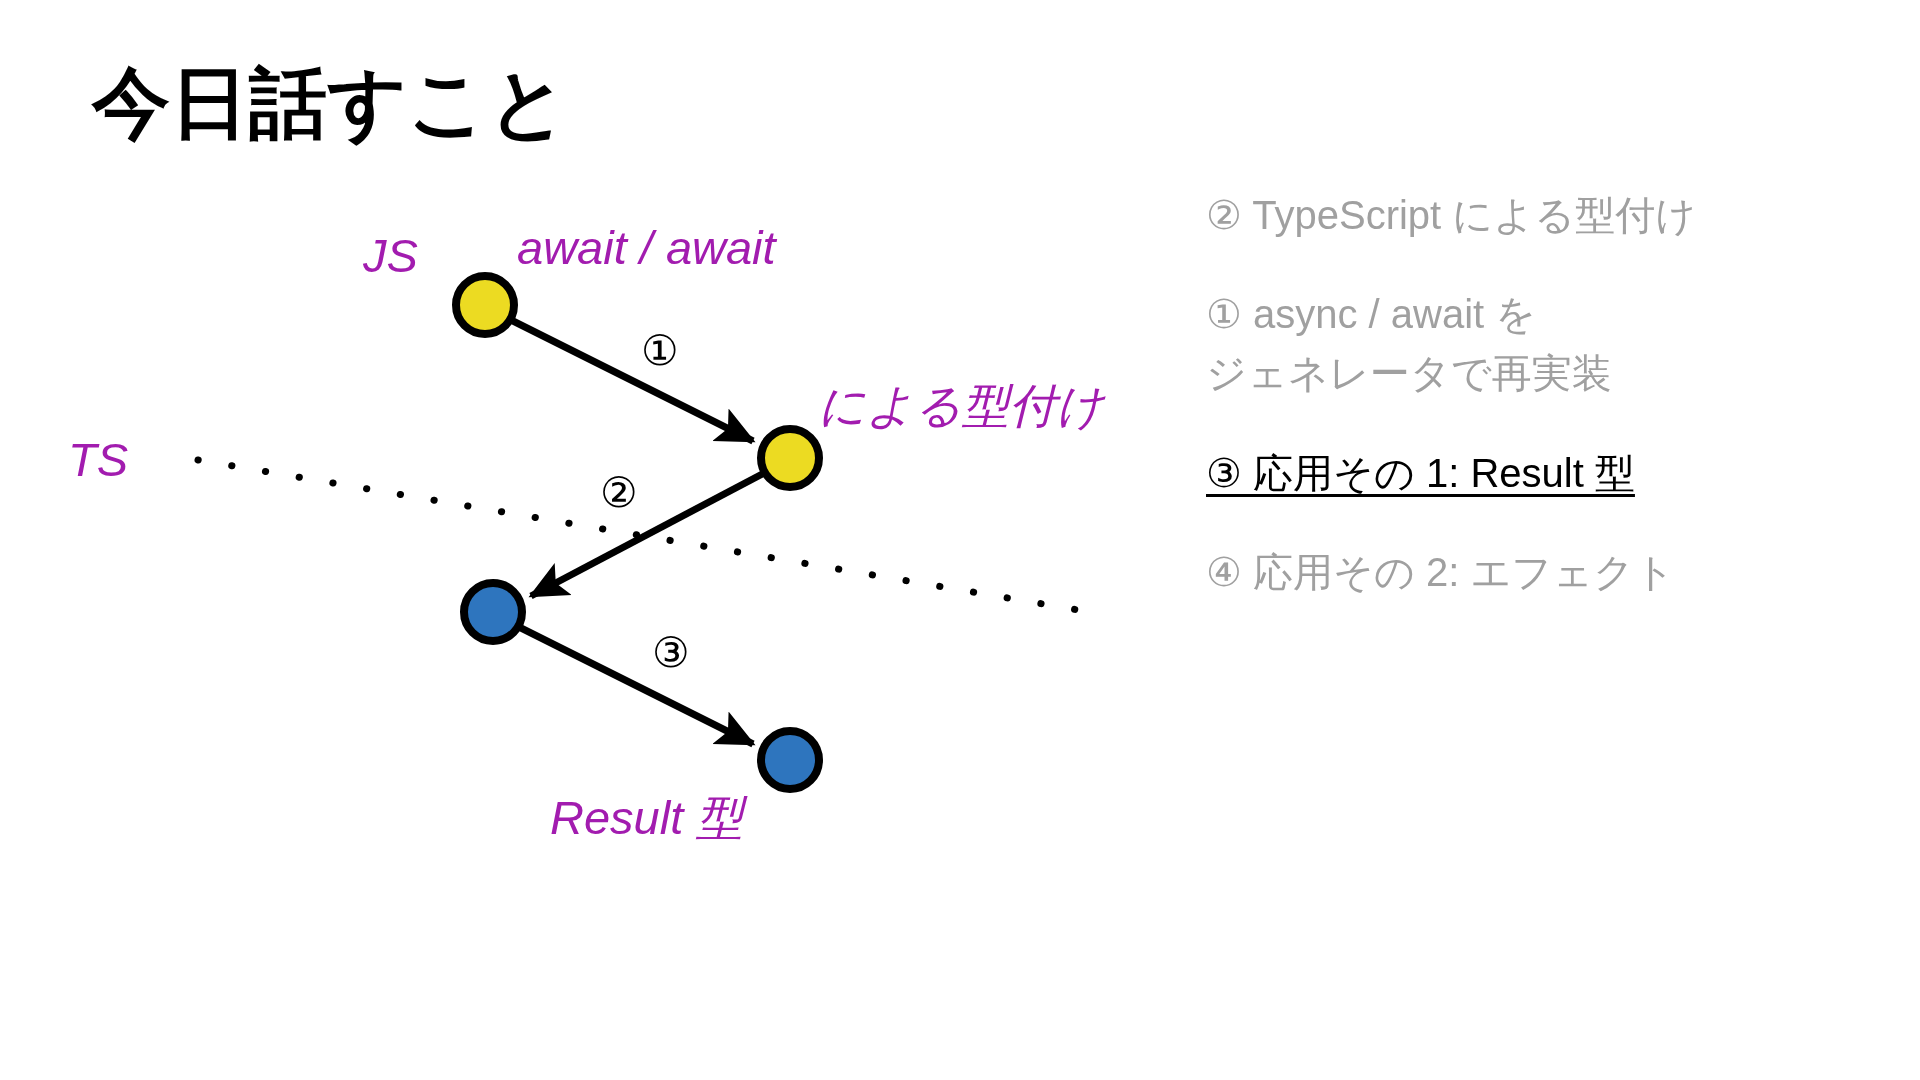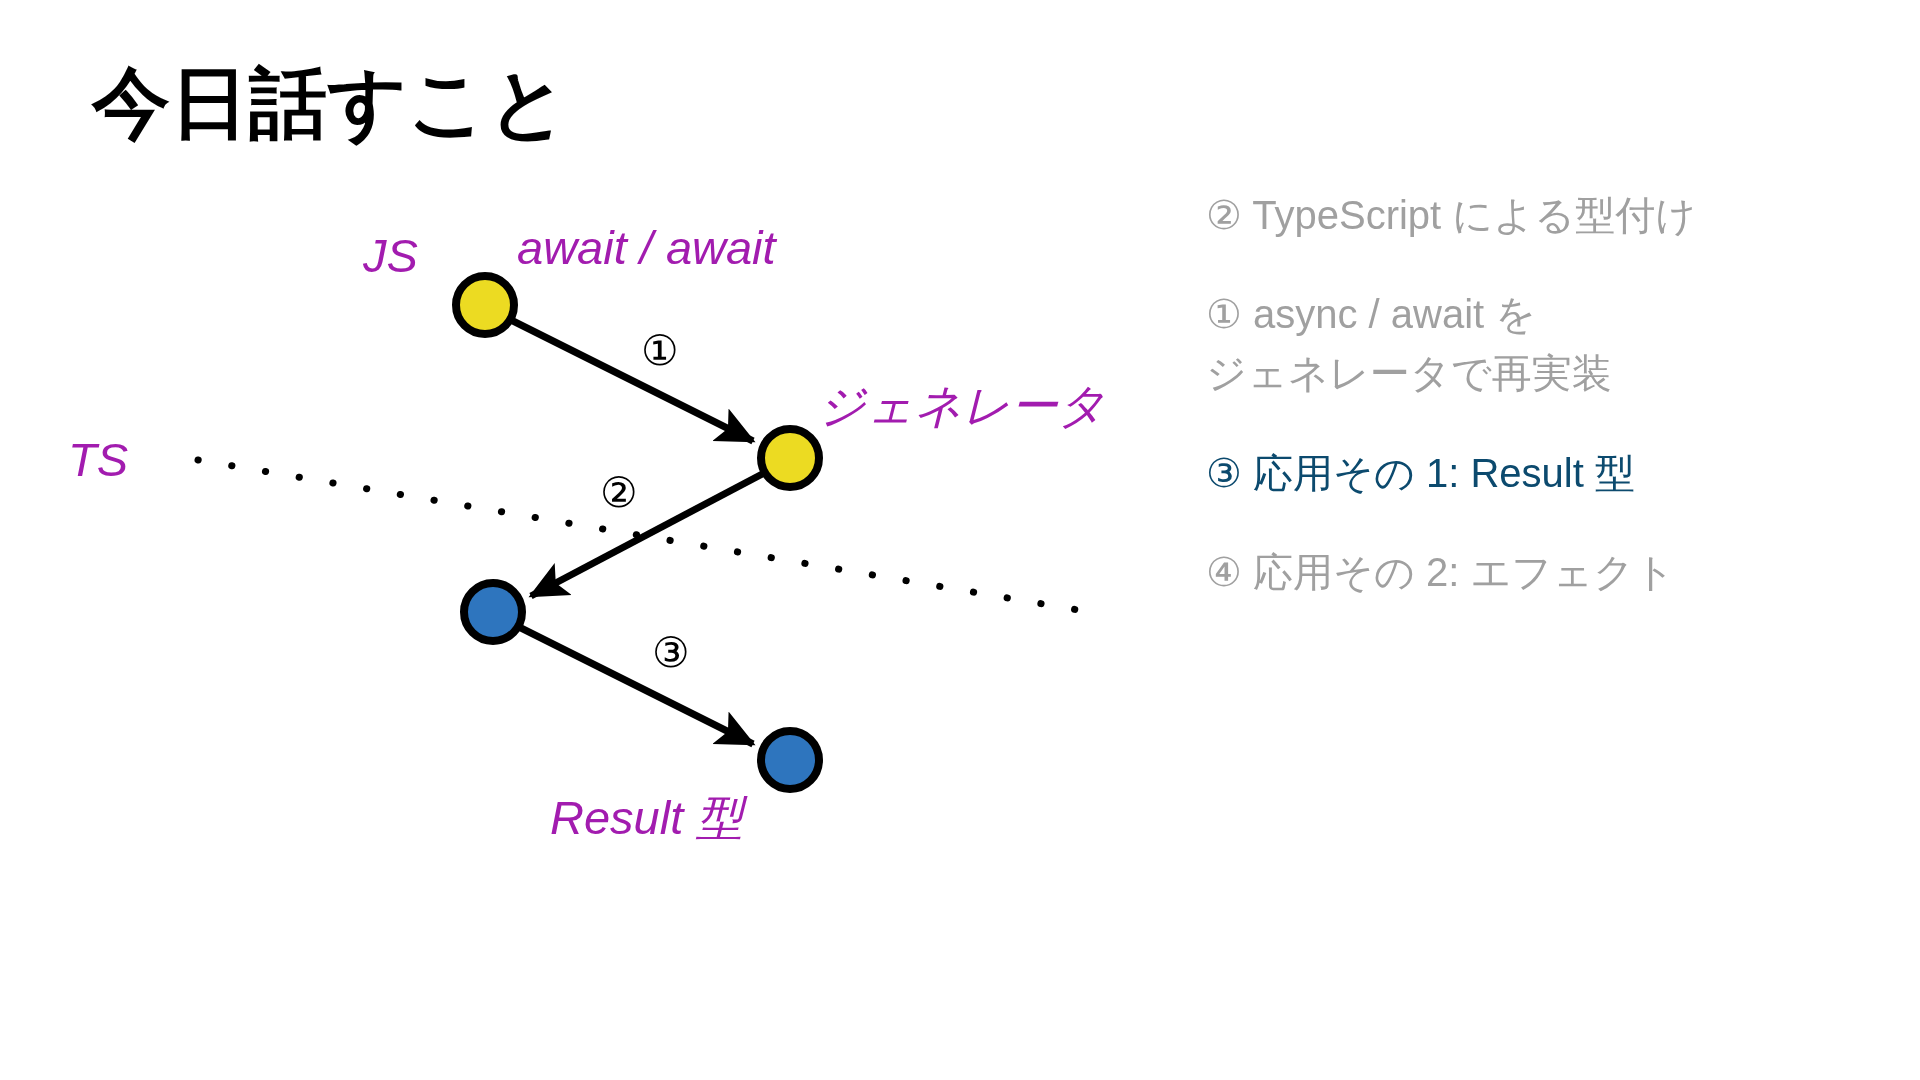--- a/index.html
+++ b/index.html
@@ -89,21 +89,22 @@
     width: 660px;
   }
   .agenda-item {
     font-size: 40px;
     line-height: 1.48;
     color: #a0a0a0;
     margin-bottom: 40px;
     white-space: pre-line;
   }
   .agenda-item.is-active {
-    color: #0c4a6e;
+    color: #000000;
+    text-decoration: underline;
     text-underline-offset: 7px;
     text-decoration-thickness: 3px;
   }
   .agenda-item:last-child { margin-bottom: 0; }
 </style>
 </head>
 <body>
 
 <div class="slide">
 
@@ -131,21 +132,21 @@
       <circle cx="493" cy="612" r="29" fill="#2e75be" stroke="#000000" stroke-width="8"></circle>
       <circle cx="790" cy="760" r="29" fill="#2e75be" stroke="#000000" stroke-width="8"></circle>
     </svg>
 
     <div class="diagram-label label-js">JS</div>
 
     <div class="diagram-label label-ts">TS</div>
 
     <div class="diagram-label label-async">await / await</div>
 
-    <div class="diagram-label label-gen">ジェネレータ</div>
+    <div class="diagram-label label-gen">による型付け</div>
 
     <div class="diagram-label label-result">Result 型</div>
 
     <div class="step-marker marker-1">①</div>
 
     <div class="step-marker marker-2">②</div>
 
     <div class="step-marker marker-3">③</div>
   </div>
 

